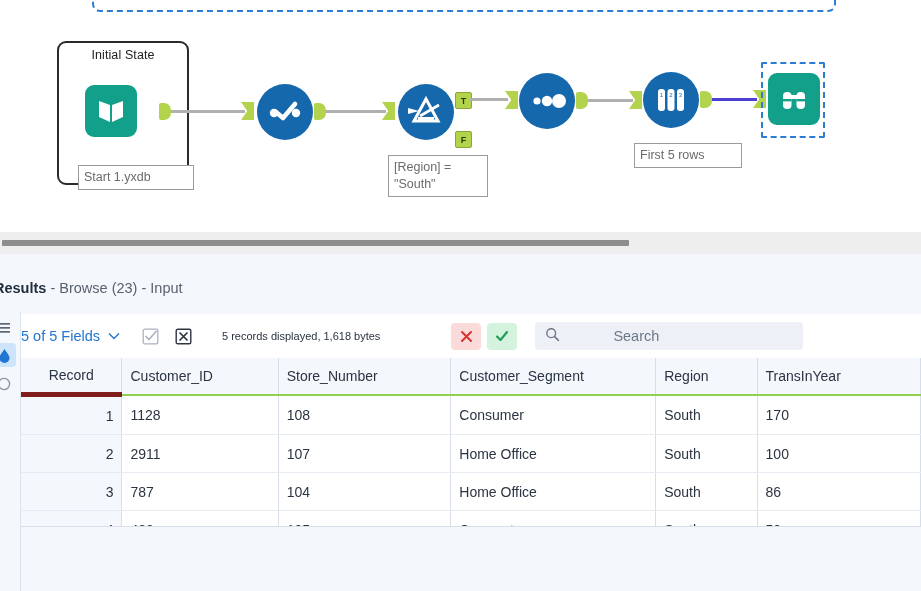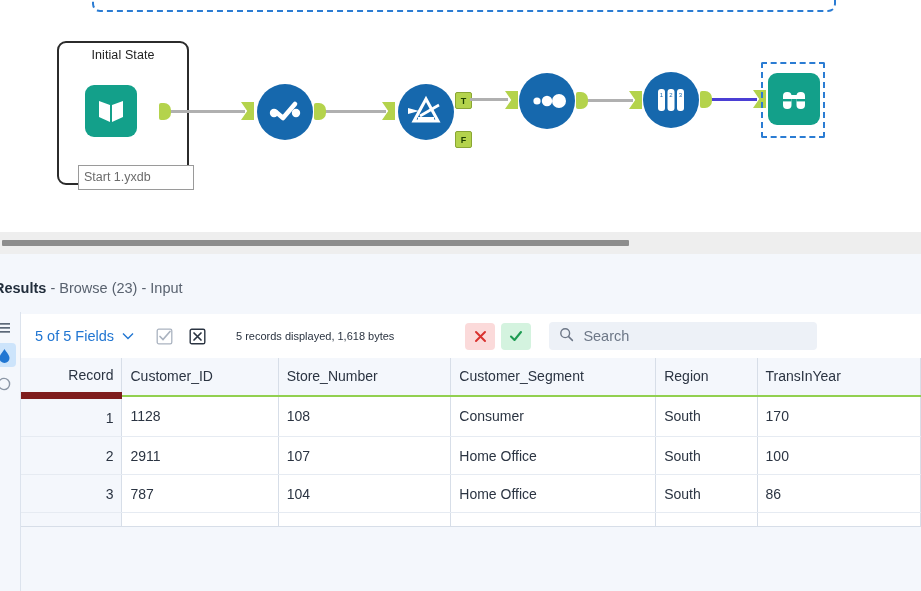--- a/index.html
+++ b/index.html
@@ -106,21 +106,21 @@
   }
   .rail-icon.active { background: #cde4fb; border-radius: 4px; }
 
   
   .toolbar {
     position: absolute; left: 21px; top: 60px; width: 900px; height: 44px;
     background: #ffffff; border-bottom: 1px solid #e2e8f0;
     display: flex; align-items: center;
   }
   .fields-sel {
-    margin-left: 14px; color: #2176d2; font-size: 14.5px;
+    color: #2176d2; font-size: 14.5px;
     display: flex; align-items: center; gap: 8px; cursor: pointer;
   }
   .chev { font-size: 11px; color: #2176d2; }
   .tb-icon {
     width: 21px; height: 21px; margin-left: 12px;
     display: flex; align-items: center; justify-content: center;
     cursor: pointer;
   }
   .tb-icon.first { margin-left: 20px; }
   .rec-info { margin-left: 28px; font-size: 11px; color: #2a3340; }
@@ -133,36 +133,36 @@
     width: 30px; height: 27px; background: #d4f3df; border-radius: 4px;
     display: flex; align-items: center; justify-content: center;
     margin-left: 6px; cursor: pointer;
   }
   .search-box {
     margin-left: 18px; width: 248px; height: 28px; background: #edf1f7;
     border-radius: 4px; display: flex; align-items: center; gap: 9px;
     padding: 0 10px; cursor: text;
   }
   .search-ph { color: #7b8characters; }
-  .search-text { font-size: 14.5px; color: #6d7787; }
+  .search-text { font-size: 14.5px; color: #6d7787; margin-left: 44px; }
 
   
   table.grid {
     position: absolute; left: 21px; top: 104px;
     border-collapse: collapse; width: 900px;
     font-size: 14px; color: #2b3442;
   }
   table.grid th {
     background: #f4f7fc; font-weight: normal; text-align: left;
     padding: 5px 8px; height: 24px;
     border-right: 1px solid #d7dee8; border-bottom: 2px solid #92d050;
     color: #2b3442;
   }
   table.grid th.rec-col {
-    border-bottom: 7px solid #7f1d1d; text-align: right;
+    border-bottom: 5px solid #7f1d1d; text-align: center;
   }
   table.grid td {
     background: #ffffff; padding: 5px 8px; height: 27px;
     border-right: 1px solid #d7dee8; border-bottom: 1px solid #e6ebf2;
   }
   table.grid td.rec-col {
     background: #f4f7fc; text-align: right; color: #2b3442;
     border-right: 1px solid #d7dee8;
   }
   .col-rec { width: 92px; }
@@ -222,20 +222,22 @@
           <path d="M3 17 L14 20 L3 23 Z" fill="#ffffff"></path>
           <path d="M15 25 L34 14" stroke="#ffffff" stroke-width="2.6"></path>
           <rect x="13" y="26" width="16" height="3" fill="#ffffff"></rect>
         </svg>
       </div>
     </div>
     <div class="anchor-lbl" style="left:455px; top:92px;">T</div>
     <div class="anchor-lbl" style="left:455px; top:131px;">F</div>
     <div class="wire" style="left:470px; top:98px; width:38px;"></div>
     <div class="anchor-in" style="left:505px; top:91px;"></div>
+    <div class="annot" style="left:388px; top:155px; width:88px;">[Region] =
+"South"</div>
 
     <div class="tool" style="left:519px; top:73px;">
       <div class="tool-circ">
         <svg width="42" height="42" viewBox="0 0 42 42">
           <circle cx="11" cy="21" r="3.6" fill="#ffffff"></circle>
           <circle cx="21" cy="21" r="5.2" fill="#ffffff"></circle>
           <circle cx="33" cy="21" r="7" fill="#ffffff"></circle>
         </svg>
       </div>
     </div>
@@ -251,20 +253,21 @@
           <rect x="26" y="9" width="7" height="22" rx="3" fill="#ffffff"></rect>
           <text x="10.5" y="17" font-size="6" fill="#1668ad" text-anchor="middle">1</text>
           <text x="20" y="17" font-size="6" fill="#1668ad" text-anchor="middle">2</text>
           <text x="29.5" y="17" font-size="6" fill="#1668ad" text-anchor="middle">3</text>
         </svg>
       </div>
     </div>
     <div class="anchor-out" style="left:700px; top:91px;"></div>
     <div class="wire sel" style="left:712px; top:98px; width:45px;"></div>
     <div class="anchor-in" style="left:753px; top:90px;"></div>
+    <div class="annot" style="left:634px; top:143px; width:96px;">First 5 rows</div>
 
     <div class="tool-sel" style="left:761px; top:62px; width:60px; height:72px;"></div>
     <div class="tool" style="left:768px; top:73px;">
       <div class="tool-sq">
         <svg width="32" height="32" viewBox="0 0 32 32">
           <rect x="5" y="9" width="8.5" height="17" rx="4" fill="#ffffff"></rect>
           <rect x="18.5" y="9" width="8.5" height="17" rx="4" fill="#ffffff"></rect>
           <rect x="13" y="12" width="6" height="4" fill="#ffffff"></rect>
           <rect x="5" y="16" width="8.5" height="2.4" fill="#13a08a"></rect>
           <rect x="18.5" y="16" width="8.5" height="2.4" fill="#13a08a"></rect>

